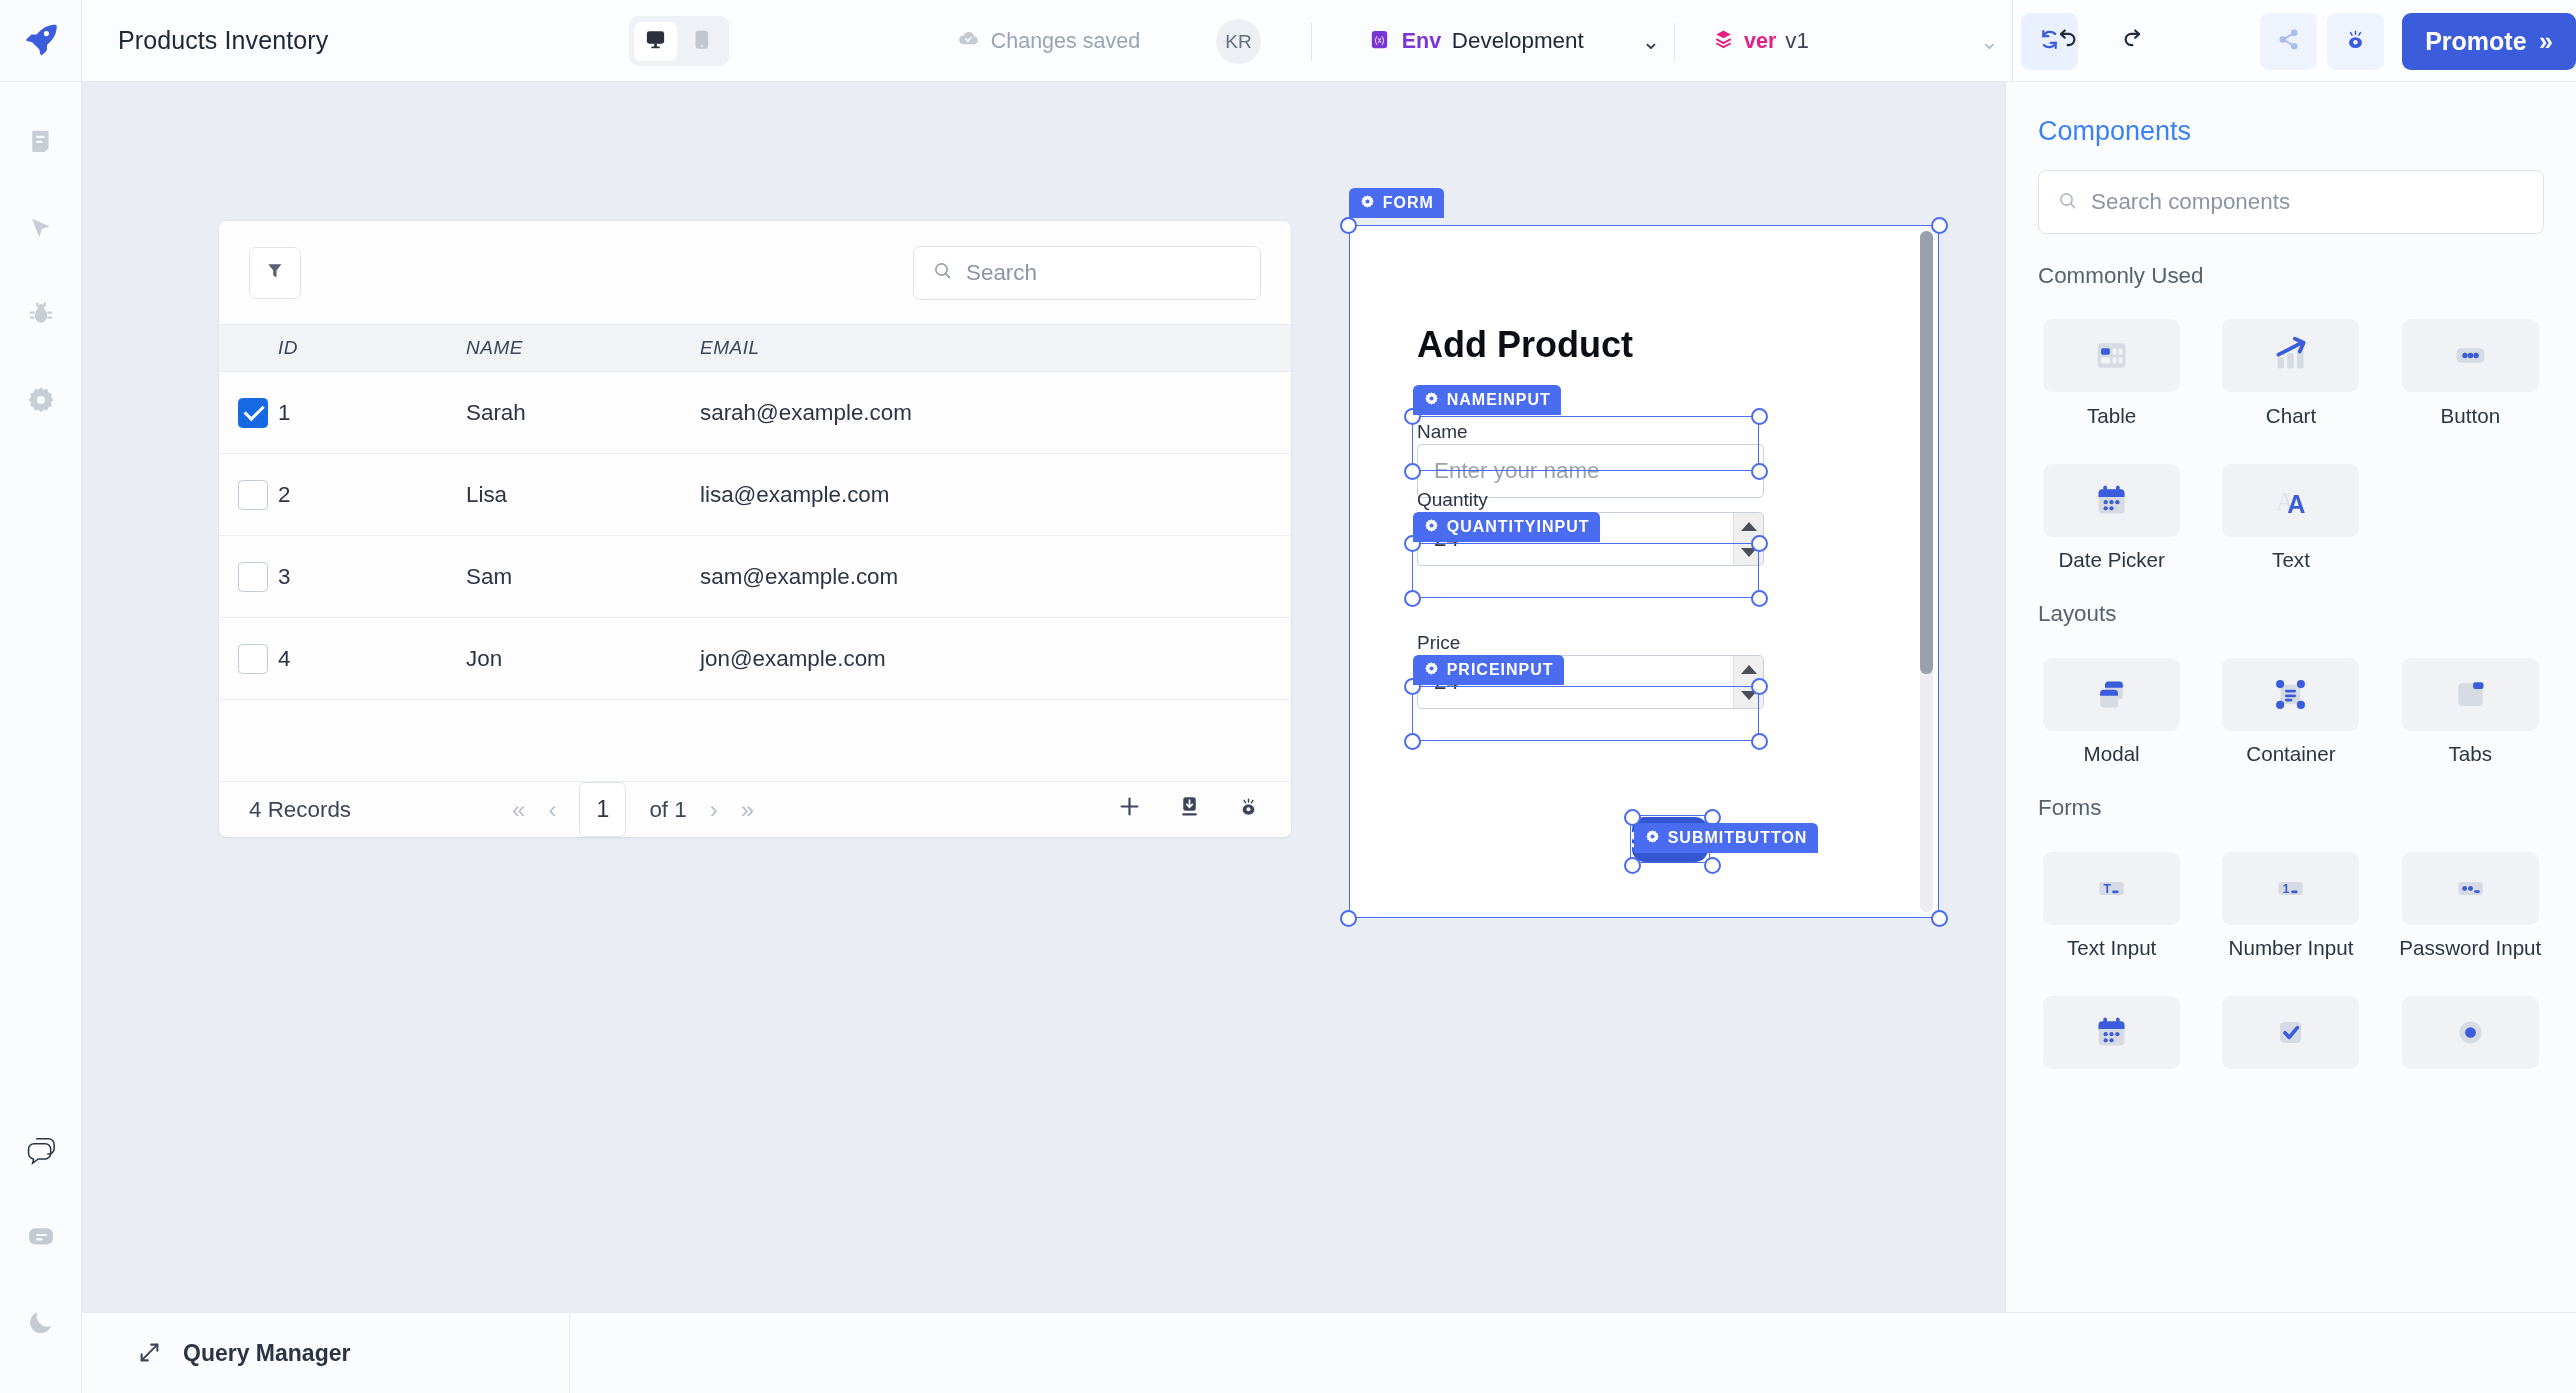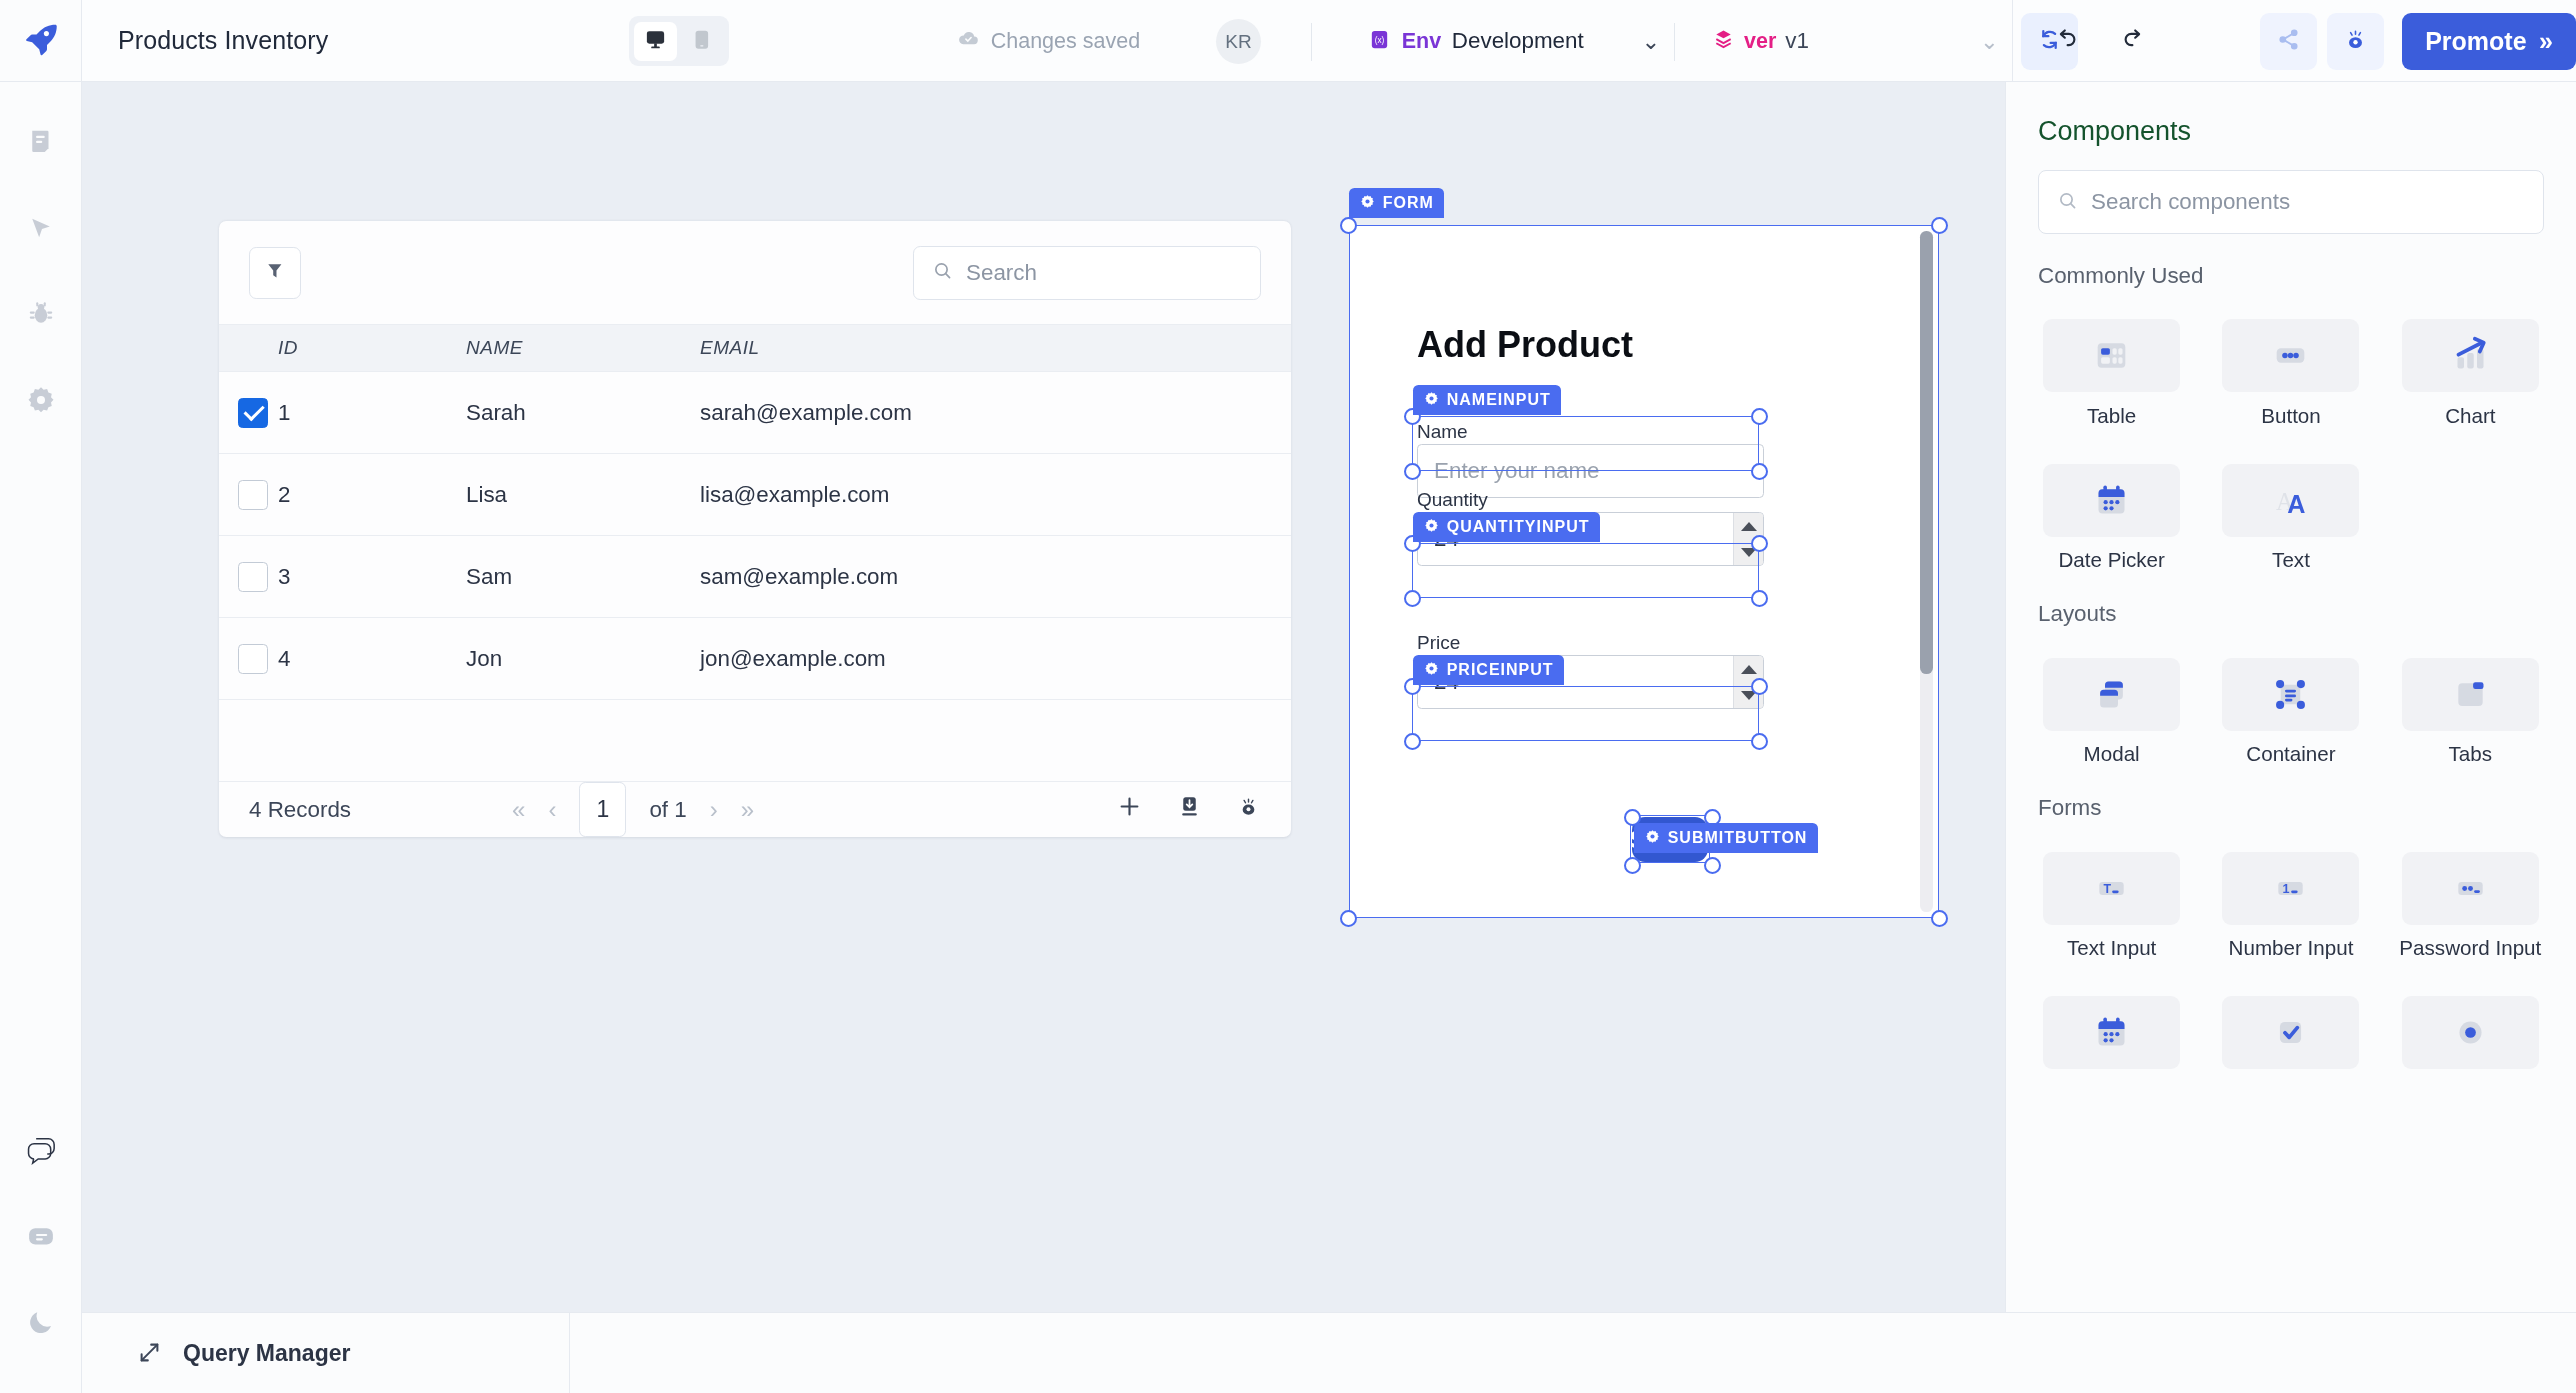--- a/index.html
+++ b/index.html
@@ -204,21 +204,21 @@
     position: absolute; background: #3257d0; color: #fff; border: none;
     font-size: 24px; font-weight: bold; border-radius: 13px; cursor: pointer;
     display: flex; align-items: center; justify-content: center;
   }
 
   
   .rightpanel {
     width: 571px; flex: 0 0 571px; background: #fbfcfd;
     border-left: 0.9px solid #e6eaf0; padding: 0 32px; overflow: hidden;
   }
-  .panel-title { font-size: 27px; color: #14532d; margin-top: 34px; }
+  .panel-title { font-size: 27px; color: #3b82f6; margin-top: 34px; }
   .panel-search {
     margin-top: 23px; height: 64px; border: 0.9px solid #dfe4ec; border-radius: 8px;
     background: #fff; display: flex; align-items: center; gap: 12.5px; padding: 0 18px;
   }
   .panel-search input {
     border: none; outline: none; background: transparent; font-size: 22.4px; color: #3c4658; width: 100%;
     font-family: "Liberation Sans", sans-serif;
   }
   .panel-search input::placeholder { color: #8c95a3; }
   .group-title { font-size: 22.4px; color: #59616e; margin-top: 29px; }
@@ -680,39 +680,39 @@
                   <rect x="5.6" y="13" width="5.4" height="4" rx="1" fill="#f1f2f5"></rect>
                   <rect x="12.6" y="13" width="2.6" height="4" rx="1" fill="#f1f2f5"></rect>
                   <rect x="16.2" y="13" width="2.6" height="4" rx="1" fill="#f1f2f5"></rect>
                 </svg>
             </div>
             <div class="tile-label">Table</div>
           </div>
           <div class="tile">
             <div class="tile-box">
               <svg width="39" height="39" viewBox="0 0 24 24">
-                  <rect x="3.5" y="7.5" width="17" height="9" rx="2.6" fill="#d6dae2"></rect>
-                  <circle cx="8.6" cy="12" r="1.7" fill="#3b5ddb"></circle>
-                  <circle cx="12" cy="12" r="1.7" fill="#3b5ddb"></circle>
-                  <circle cx="15.4" cy="12" r="1.7" fill="#3b5ddb"></circle>
-                </svg>
-            </div>
-            <div class="tile-label">Button</div>
-          </div>
-          <div class="tile">
-            <div class="tile-box">
-              <svg width="39" height="39" viewBox="0 0 24 24">
                   <rect x="4" y="13" width="4" height="7" rx="1.2" fill="#d6dae2"></rect>
                   <rect x="10" y="10.5" width="4" height="9.5" rx="1.2" fill="#d6dae2"></rect>
                   <rect x="16" y="8" width="4" height="12" rx="1.2" fill="#d6dae2"></rect>
                   <path d="M4.6 11.5L18.6 4.3" stroke="#3b5ddb" stroke-width="2.3" stroke-linecap="round"></path>
                   <path d="M13.6 3.3h6v6" fill="none" stroke="#3b5ddb" stroke-width="2.3" stroke-linecap="round" stroke-linejoin="round" transform="rotate(24 18 5)"></path>
                 </svg>
             </div>
             <div class="tile-label">Chart</div>
+          </div>
+          <div class="tile">
+            <div class="tile-box">
+              <svg width="39" height="39" viewBox="0 0 24 24">
+                  <rect x="3.5" y="7.5" width="17" height="9" rx="2.6" fill="#d6dae2"></rect>
+                  <circle cx="8.6" cy="12" r="1.7" fill="#3b5ddb"></circle>
+                  <circle cx="12" cy="12" r="1.7" fill="#3b5ddb"></circle>
+                  <circle cx="15.4" cy="12" r="1.7" fill="#3b5ddb"></circle>
+                </svg>
+            </div>
+            <div class="tile-label">Button</div>
           </div>
           <div class="tile">
             <div class="tile-box">
               <svg width="39" height="39" viewBox="0 0 24 24">
                   <rect x="4" y="5" width="16" height="15" rx="2.4" fill="#d6dae2"></rect>
                   <path d="M4 7.4a2.4 2.4 0 0 1 2.4-2.4h11.2A2.4 2.4 0 0 1 20 7.4v2.4H4V7.4z" fill="#3b5ddb"></path>
                   <rect x="7" y="2.8" width="2.2" height="3.6" rx="1.1" fill="#3b5ddb"></rect>
                   <rect x="14.8" y="2.8" width="2.2" height="3.6" rx="1.1" fill="#3b5ddb"></rect>
                   <circle cx="8.4" cy="13" r="1.3" fill="#3b5ddb"></circle>
                   <circle cx="12" cy="13" r="1.3" fill="#3b5ddb"></circle>

